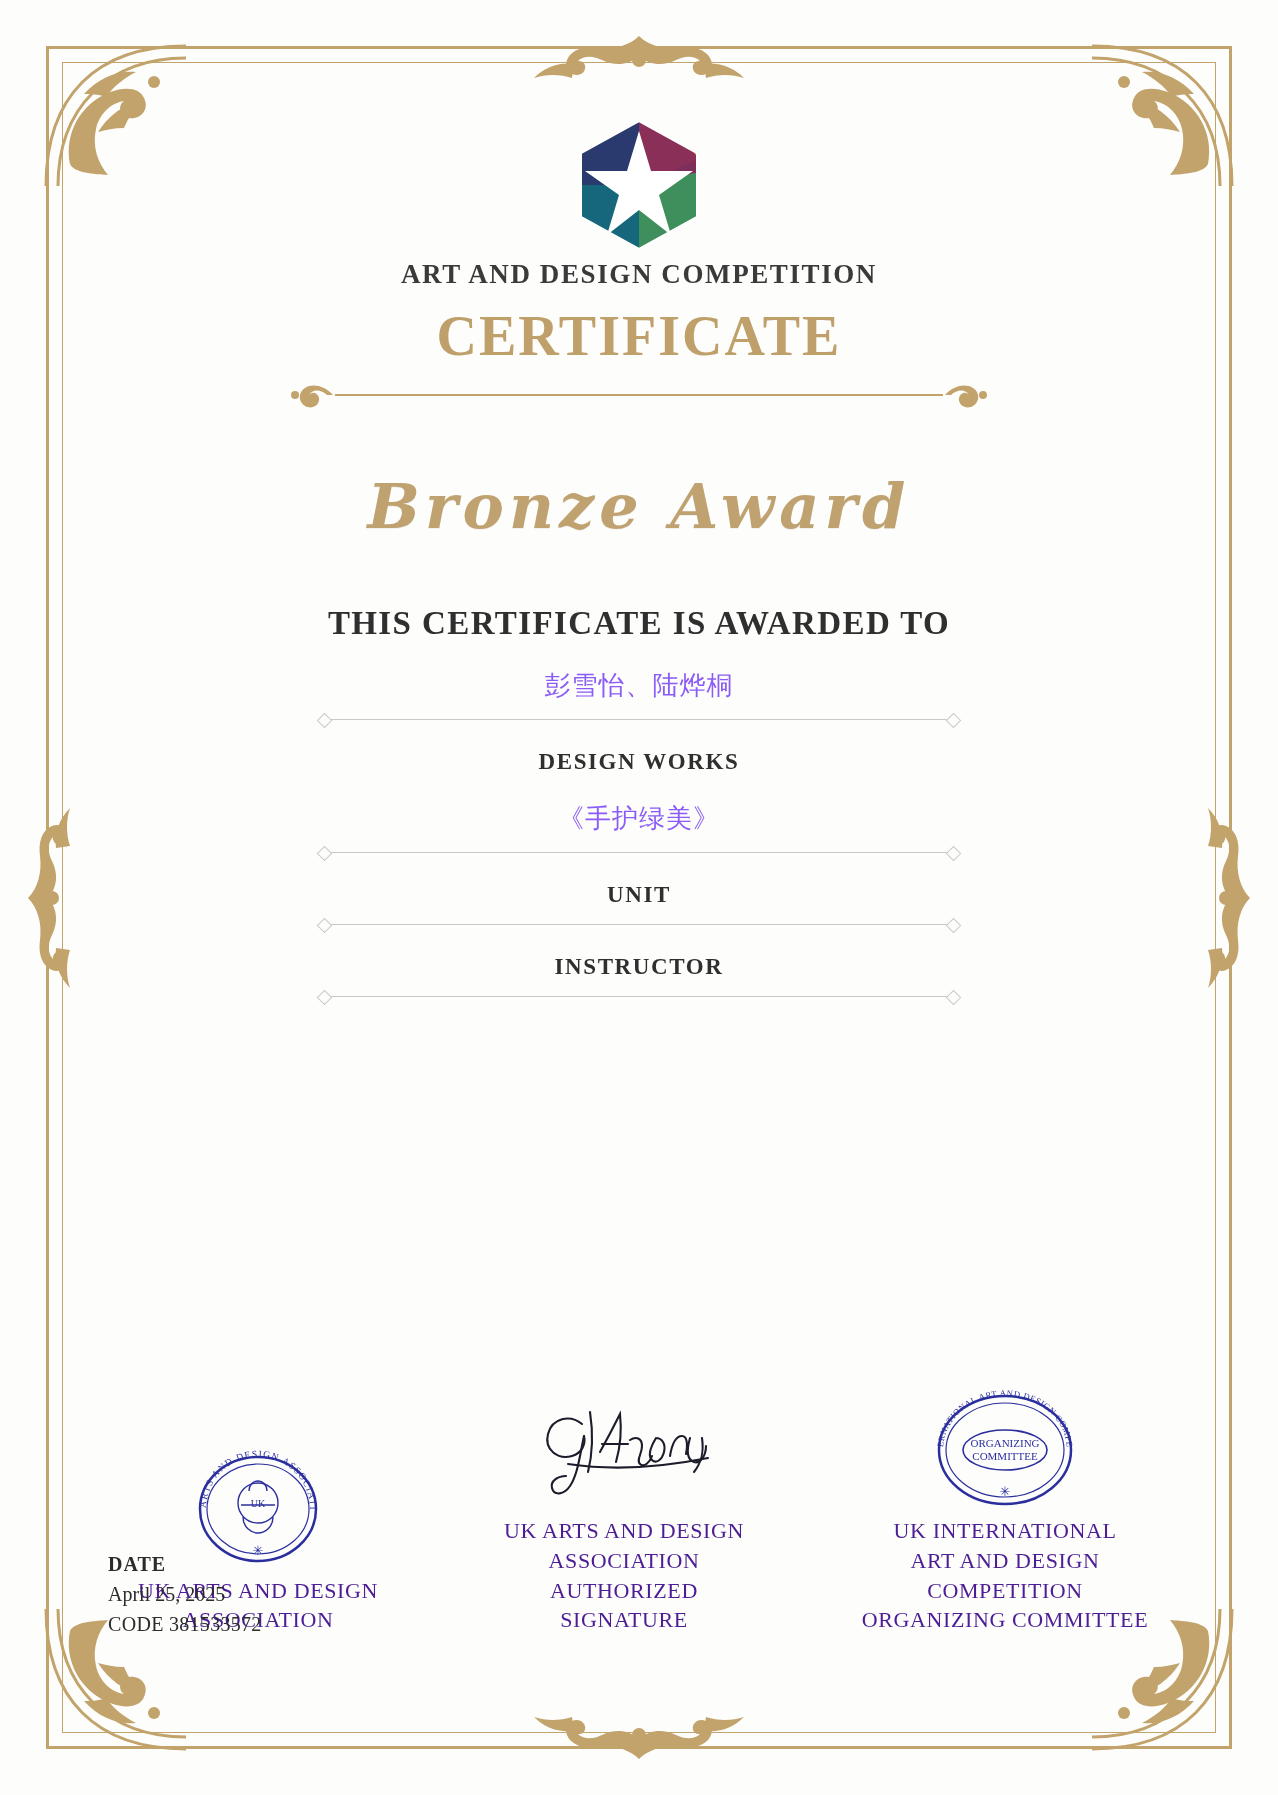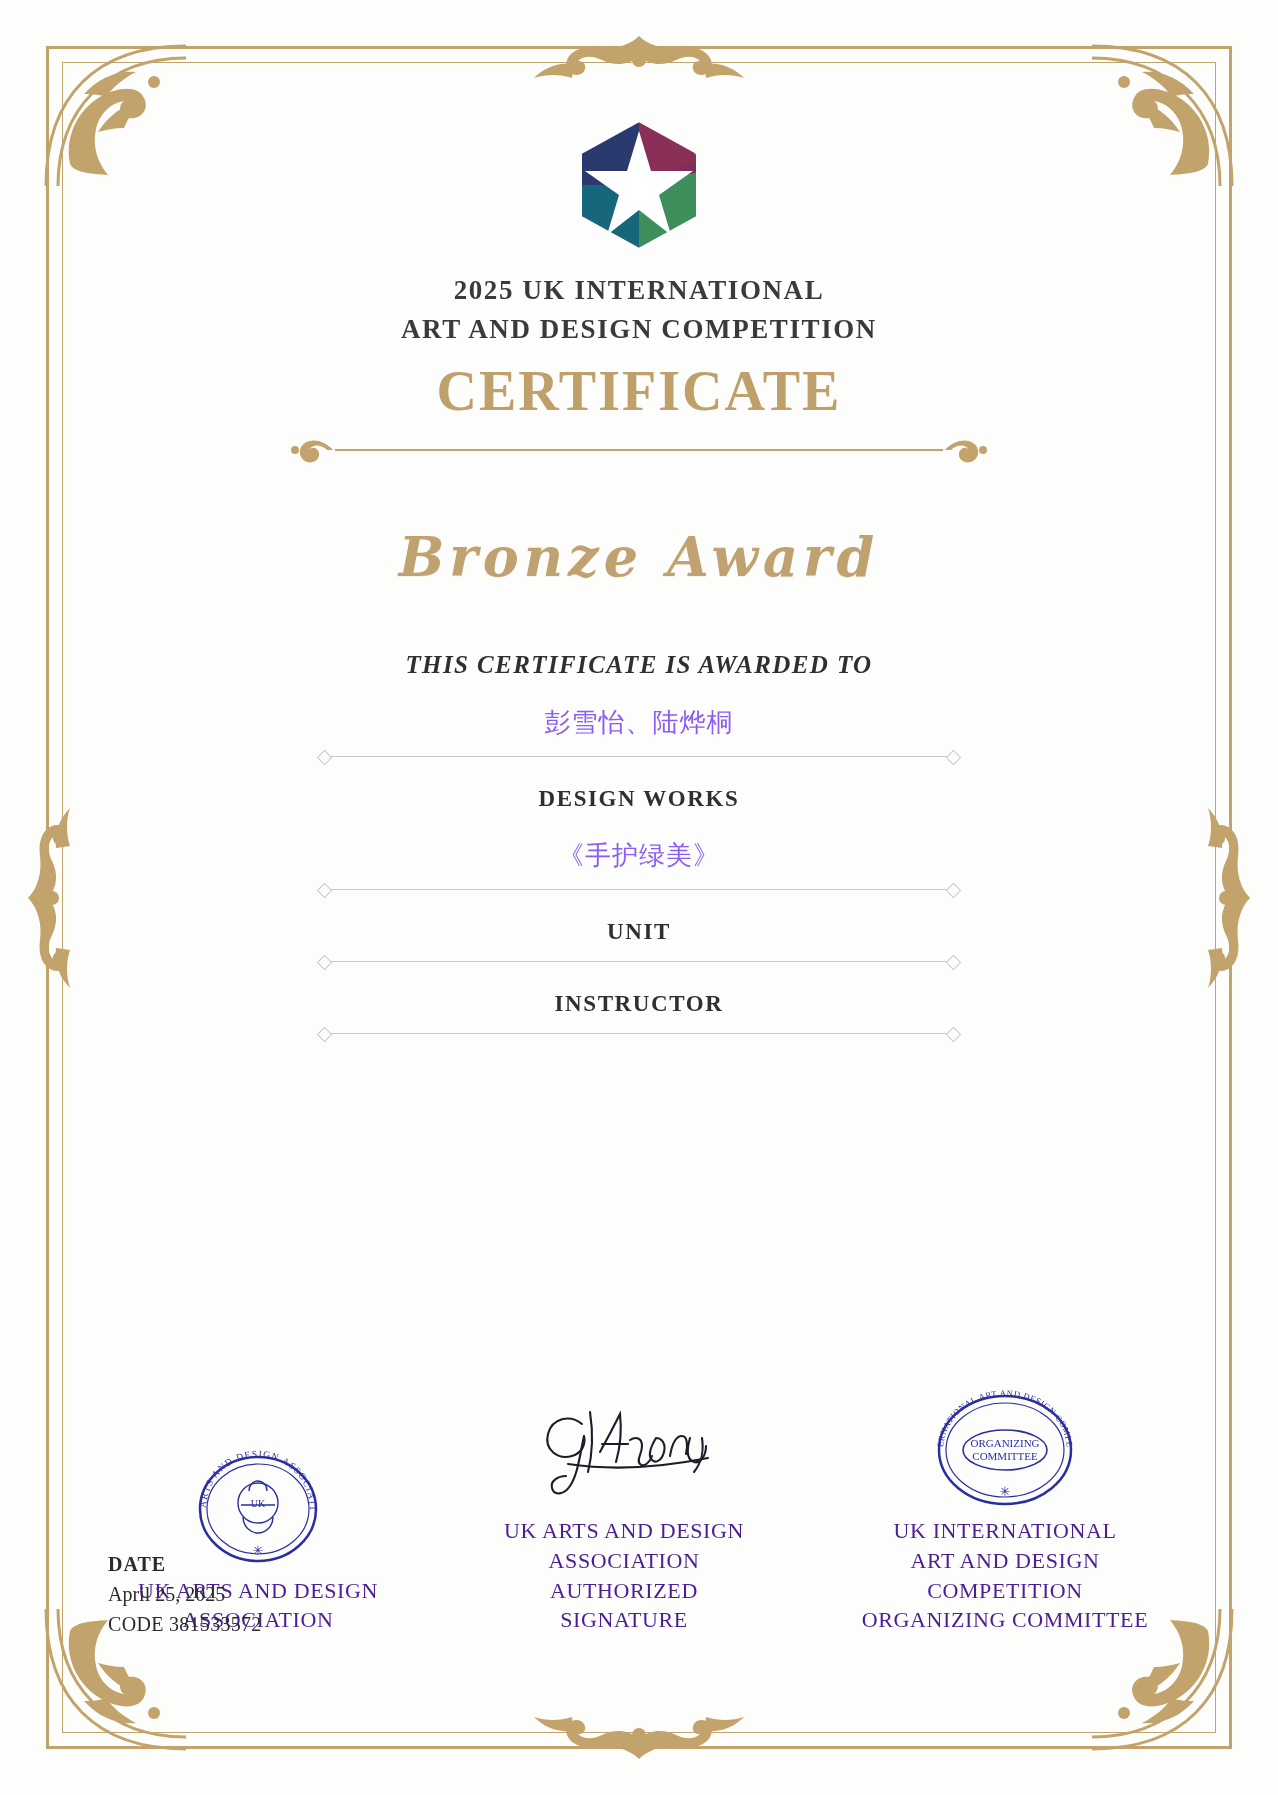--- a/index.html
+++ b/index.html
@@ -116,36 +116,35 @@
     top: 0;
     width: 46px;
     height: 26px;
   }
   .divider .dorn.left  { left: 0; }
   .divider .dorn.right { right: 0; transform: scaleX(-1); }
 
   .award-name {
     font-family: "DejaVu Serif", serif;
     font-style: italic;
-    font-size: 54px;
+    font-size: 62px;
     color: #c0a271;
     margin-top: 62px;
     letter-spacing: 5px;
     font-weight: 700;
     text-shadow: 0 1px 0 rgba(0,0,0,0.05);
     text-align: center;
   }
 
   .awarded-to {
     margin-top: 62px;
-    font-size: 25px;
+    font-size: 33px;
     letter-spacing: 1.4px;
     color: #2f2f2f;
     font-weight: 600;
-    font-style: italic;
   }
 
   .field-value {
     margin-top: 26px;
     font-family: "DejaVu Sans", "Liberation Sans", sans-serif;
     font-size: 26px;
     color: #8b5cf6;
     letter-spacing: 1px;
   }
 
@@ -344,21 +343,20 @@
           <polygon points="70,70 140,55 140,140 70,140" fill="#3e8f5c"></polygon>
 
           <path d="M70 16 L82 56 L124 56 L90 80 L102 120 L70 95 L38 120 L50 80 L16 56 L58 56 Z" fill="#ffffff"></path>
 
           <path d="M12 38 L70 70 L12 102" fill="#ffffff" opacity="0"></path>
         </g>
         <polygon points="70,6 128,38 128,102 70,134 12,102 12,38" fill="none" stroke="#ffffff" stroke-width="2"></polygon>
       </svg>
     </div>
 
-    <div class="org-line first">2025 UK INTERNATIONAL</div>
     <div class="org-line">ART AND DESIGN COMPETITION</div>
 
     <div class="cert-title">CERTIFICATE</div>
 
     <div class="divider">
       <div class="dline"></div>
       <svg class="dorn left" viewBox="0 0 46 26">
         <g fill="#c2a36b">
           <path d="M44 13 c-8 -9 -20 -12 -28 -7 c-7 4 -7 14 0 18 c7 4 15 -1 14 -8 c-1 -5 -7 -7 -10 -3 c3 -6 12 -6 18 0 z"></path>
           <circle cx="6" cy="13" r="4"></circle>

